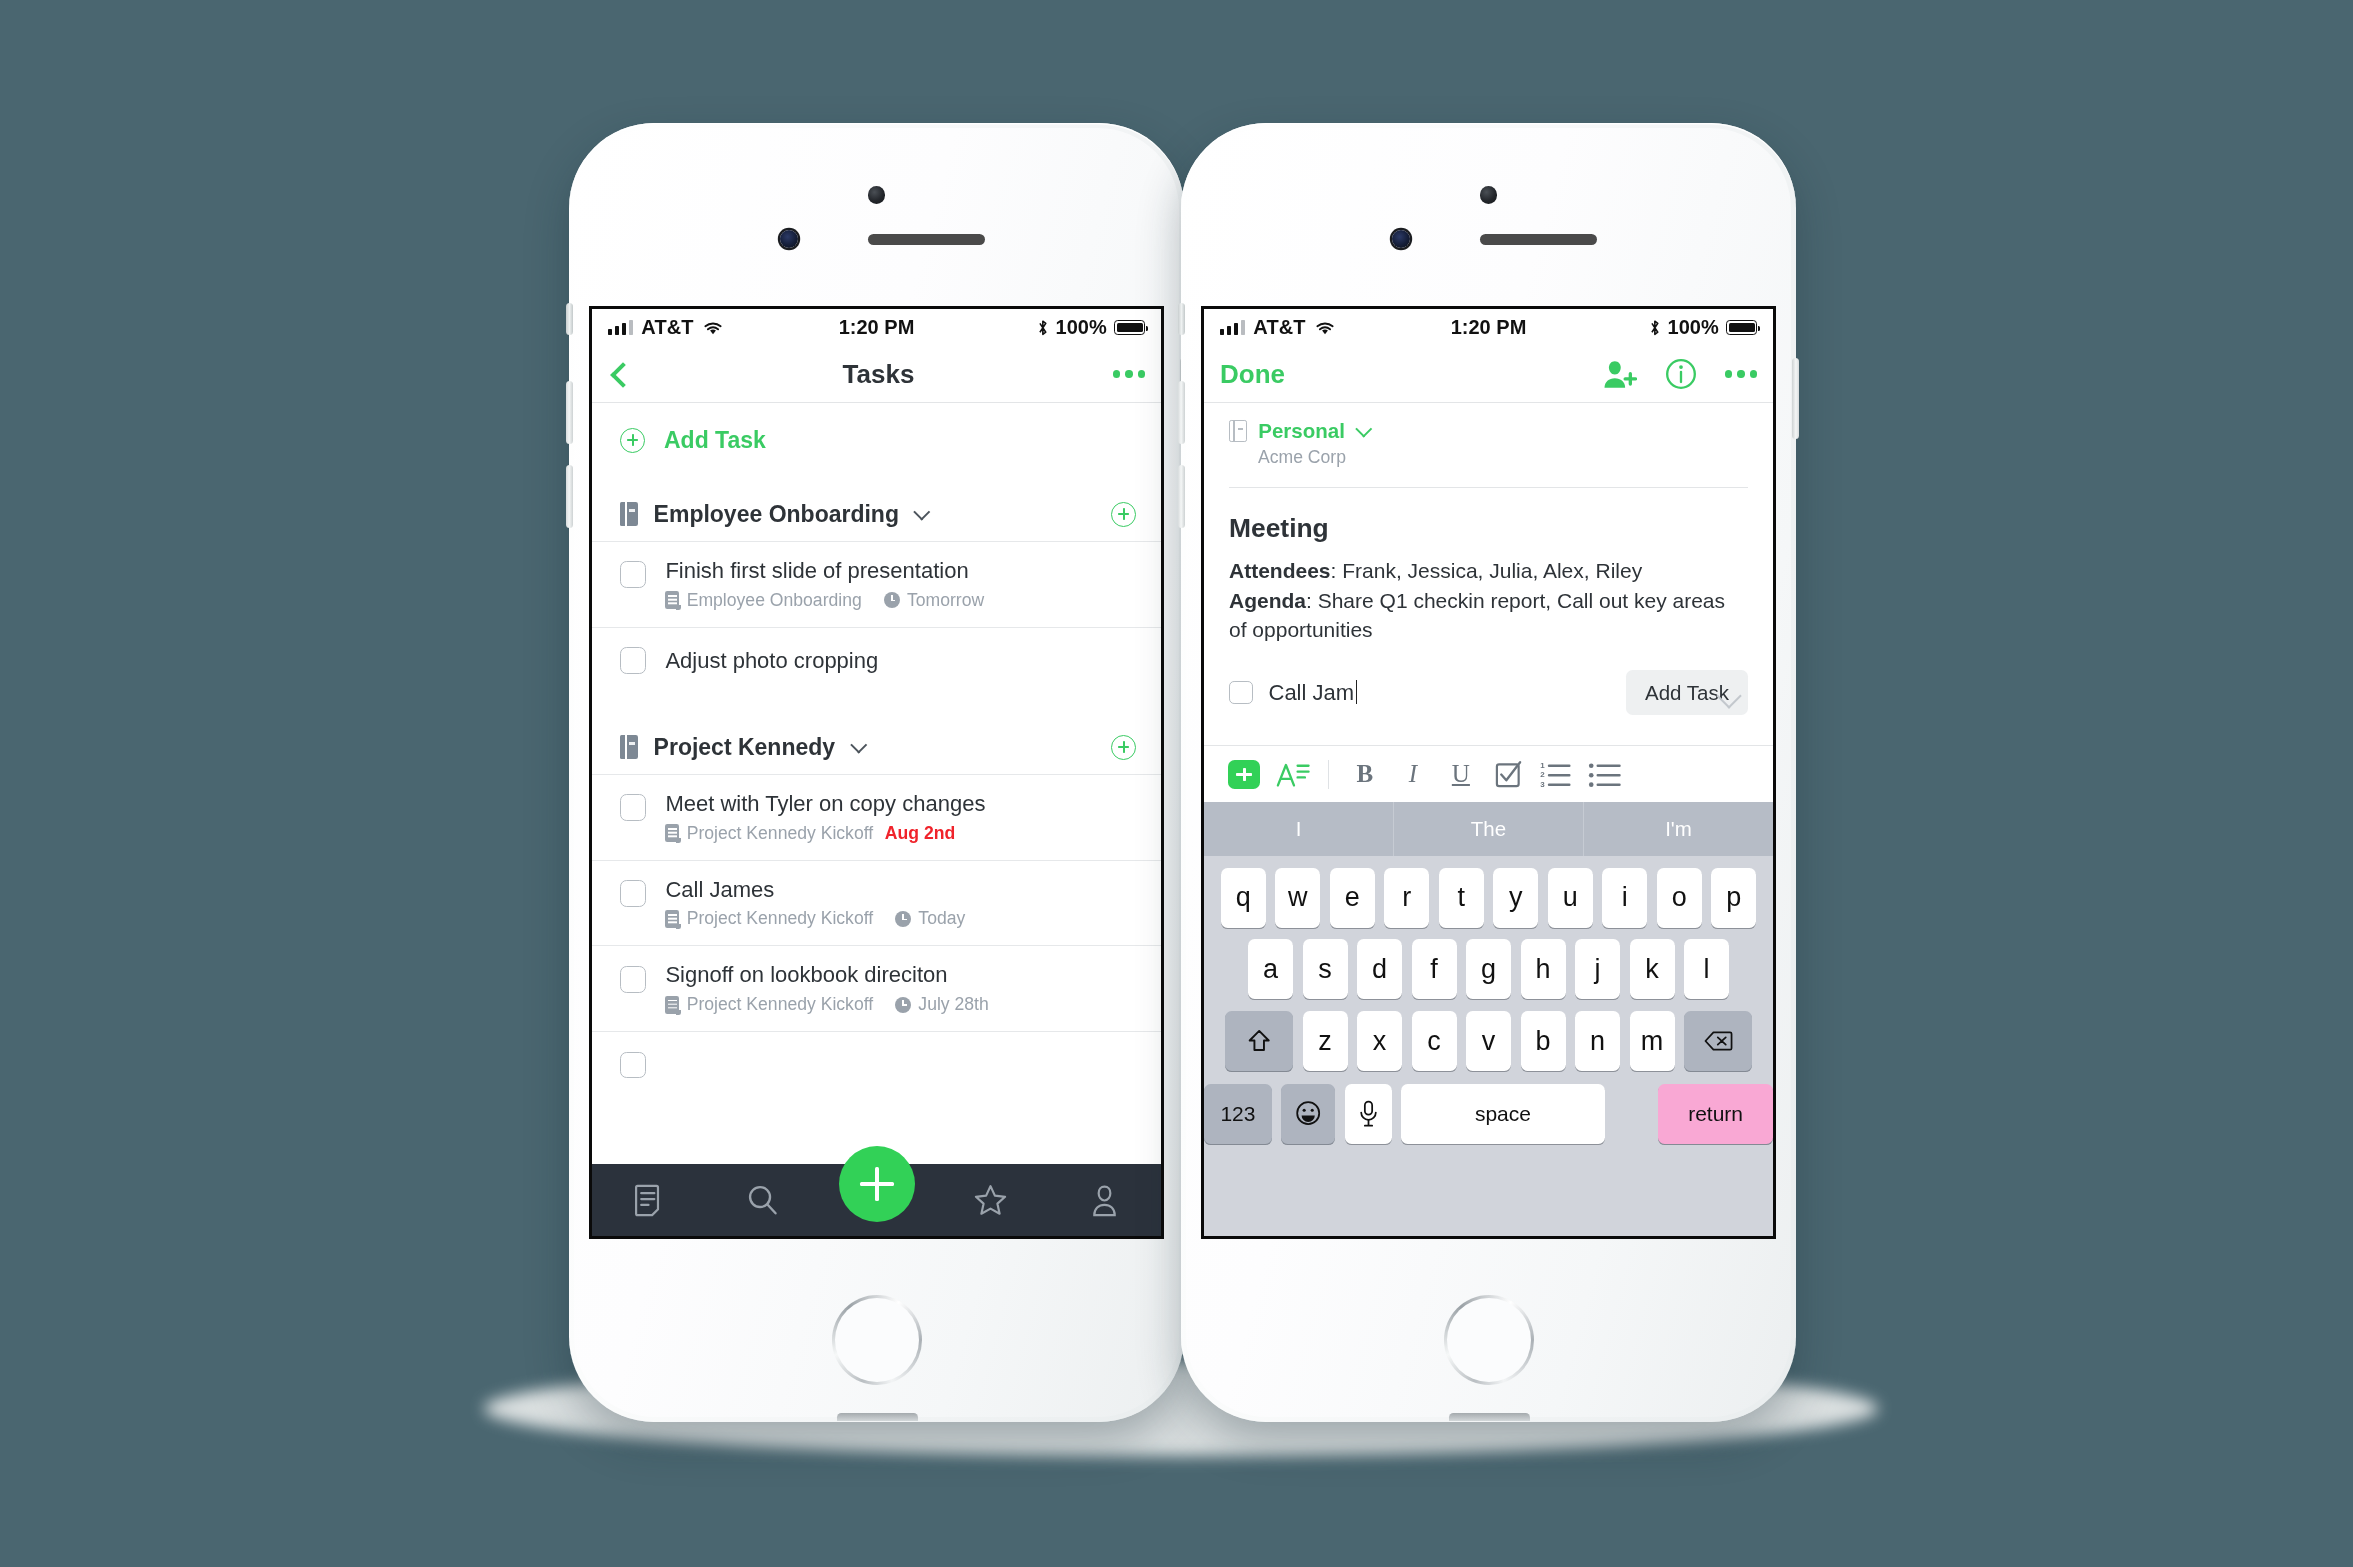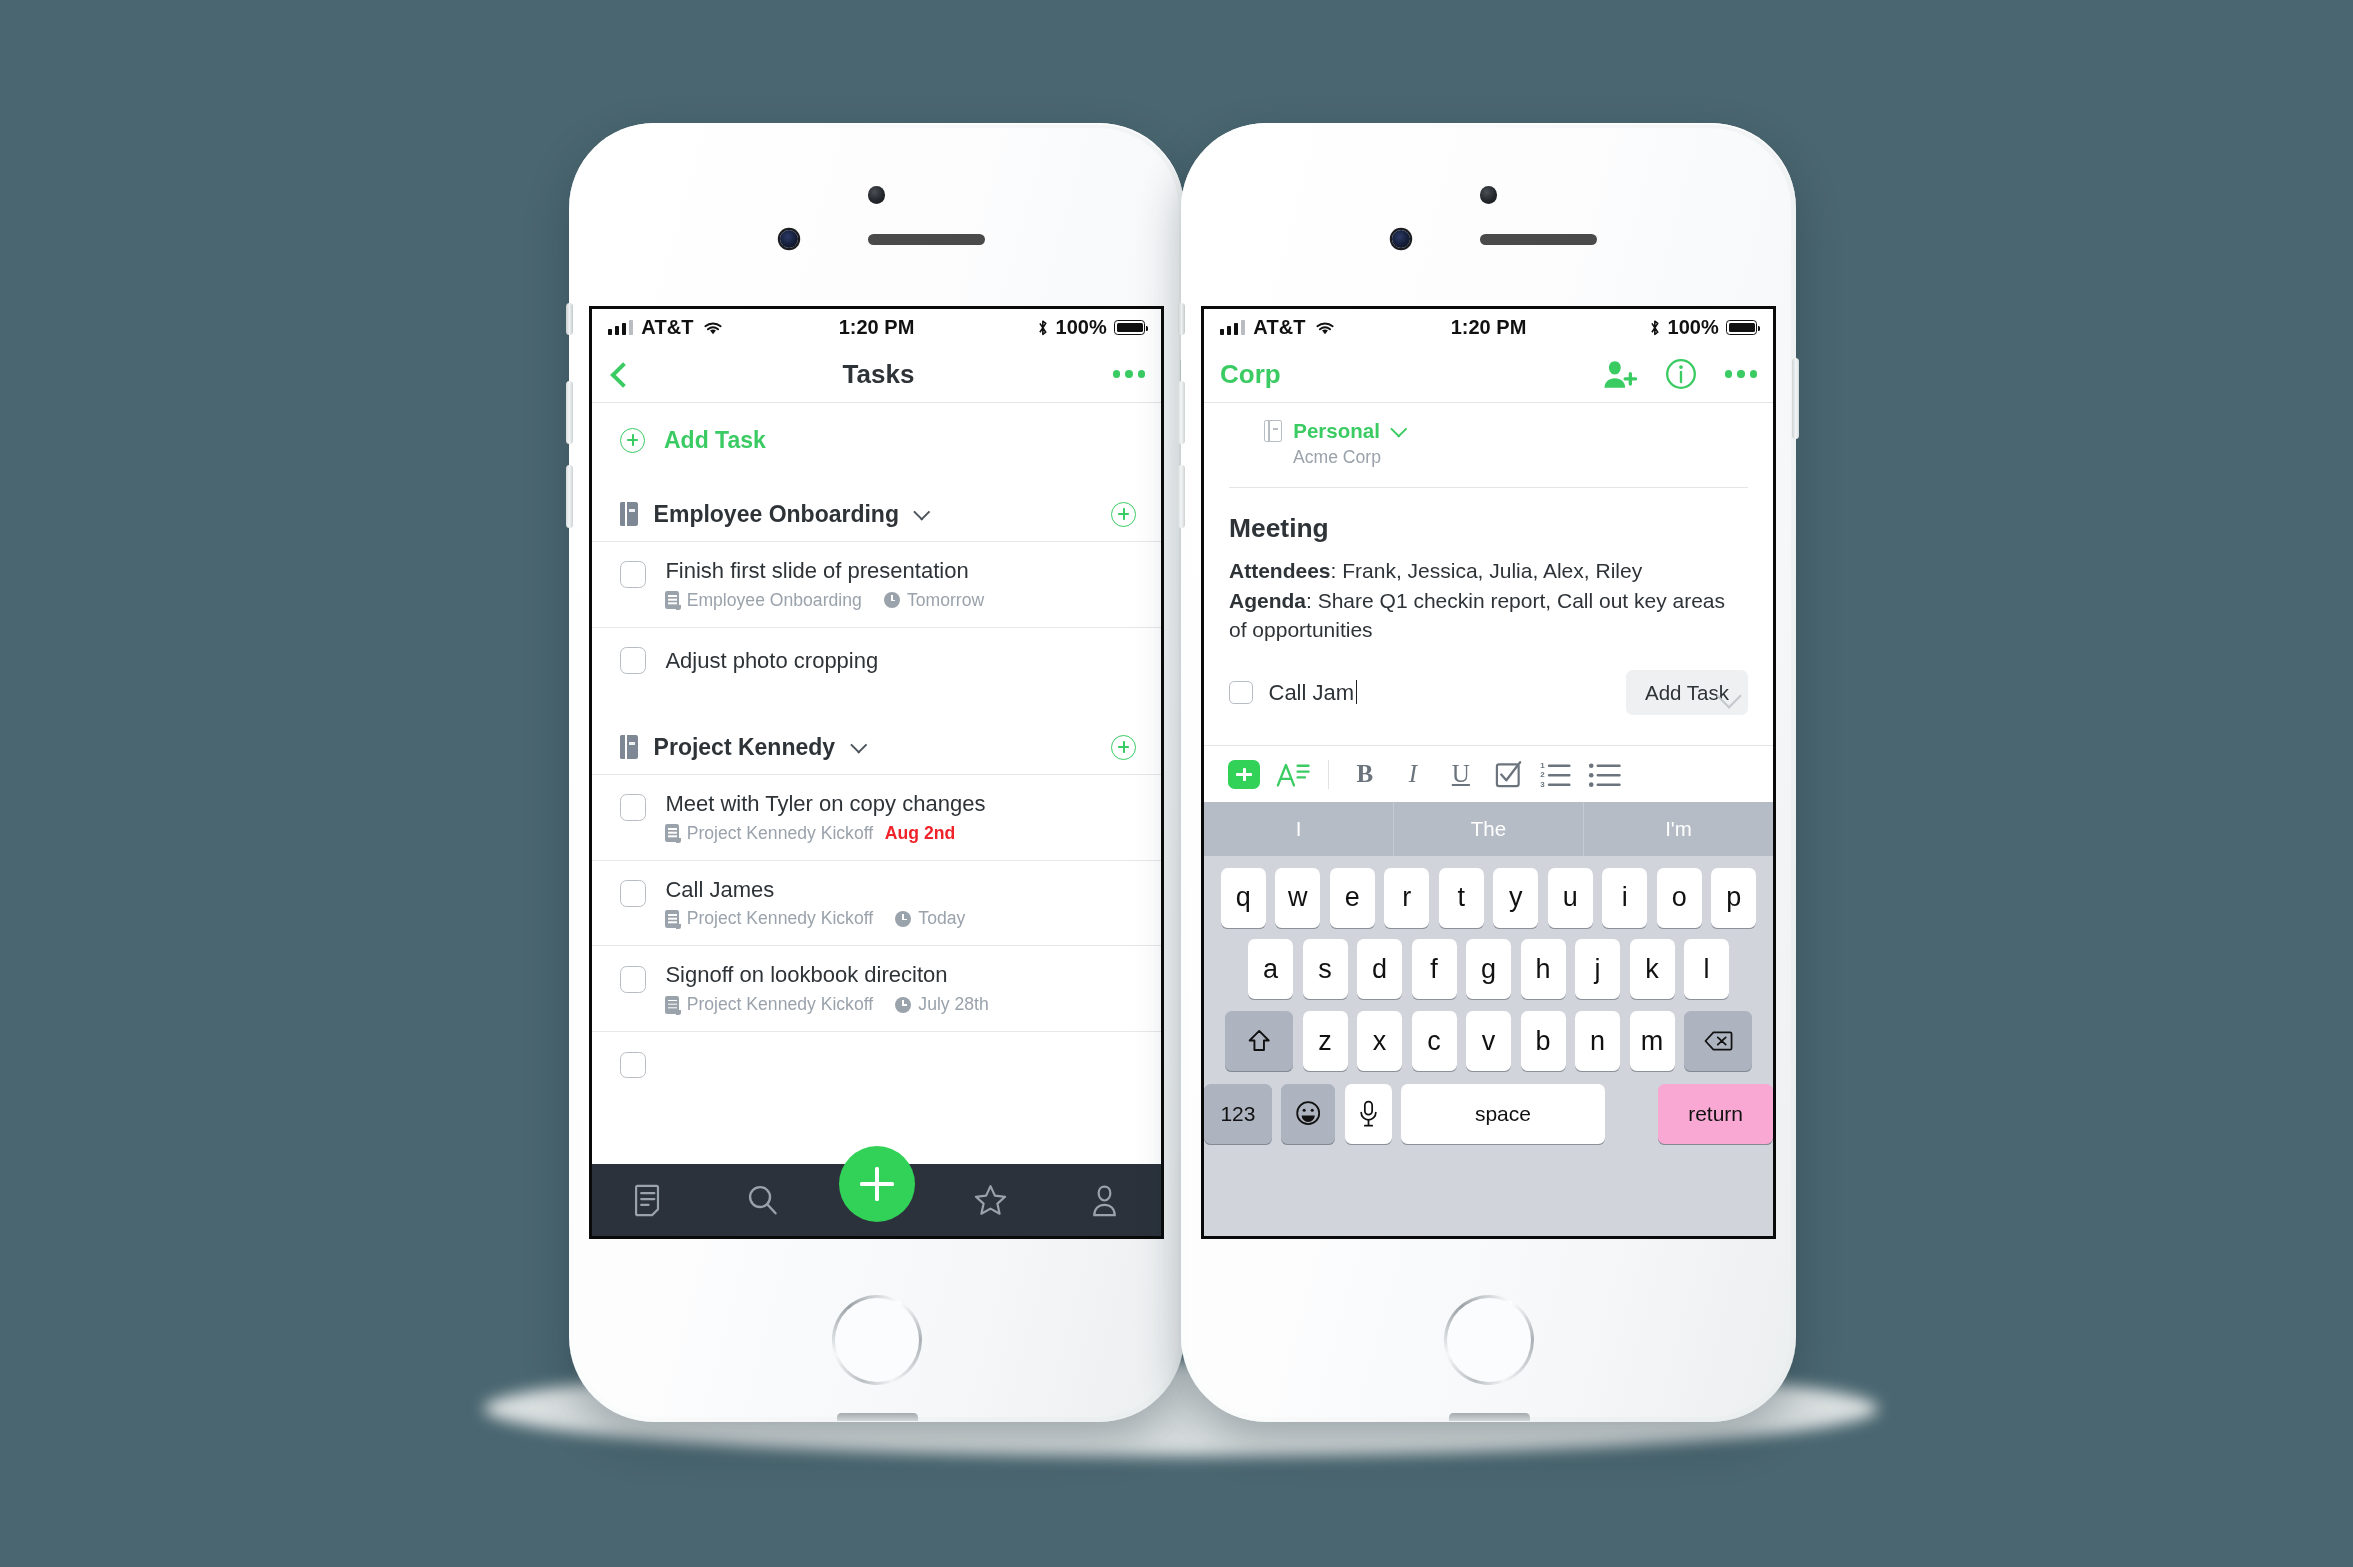--- a/index.html
+++ b/index.html
@@ -220,21 +220,21 @@
   .fab {
     position:absolute; left:50%; margin-left:-38px; top:-17.6px;
     width:76px; height:76px; border-radius:50%; background:#32D157;
     display:flex; align-items:center; justify-content:center;
   }
   .fab::before, .fab::after{ content:''; position:absolute; background:#fff; border-radius:1.5px; }
   .fab::before{ width:34px; height:4px; }
   .fab::after{ width:4px; height:34px; }
 
   
-  .note-head { padding: 16px 25px 0 25px; margin-left: 35px; }
+  .note-head { padding: 16px 25px 0 25px; }
   .nb-row { display:flex; align-items:center; gap:11.7px; }
   .nb-icon { width:17.6px; height:22px; border:1.8px solid #b7bdc3; border-radius:2.2px; position:relative; flex:none; }
   .nb-icon::before{ content:''; position:absolute; left:2.9px; top:0; bottom:0; width:1.8px; background:#b7bdc3; }
   .nb-icon::after{ content:''; position:absolute; right:2.2px; top:7.3px; width:5.1px; height:1.8px; background:#b7bdc3;}
   .nb-name { font-size:20.5px; font-weight:700; color:#3ACB63; }
   .chev-dn.green::before{ border-right-color:#3ACB63; border-bottom-color:#3ACB63; }
   .nb-sub { font-size:17.6px; color:#9aa2ab; margin: 4.4px 0 0 29px; }
   .note-divider { height:0.7px; background:#e3e5e7; margin: 19px 25px 0 25px; }
 
   .note-body { padding: 25px 25px 0 25px; }
@@ -524,21 +524,21 @@
               <path d="M4 6l8 12-4 3V3l4 3-8 12" stroke="#111" stroke-width="2.2" fill="none" stroke-linejoin="round"></path>
             </svg>
             <span>100%</span>
             <span class="batt">
                 <i></i>
               </span>
           </div>
         </div>
 
         <div class="navbar">
-          <div class="done-lbl">Corp</div>
+          <div class="done-lbl">Done</div>
           <div class="nav-actions">
             <svg width="34" height="31" viewBox="0 0 46 42">
               <path d="M16 3c5 0 8 4 8 8.5S21 21 16 21 8 16 8 11.5 11 3 16 3z" fill="#3ACB63"></path>
               <path d="M2 39c0-8 6-13 14-13s14 5 14 13z" fill="#3ACB63"></path>
               <path d="M37 20v14M30 27h14" stroke="#3ACB63" stroke-width="4.5" stroke-linecap="round"></path>
             </svg>
             <svg width="32" height="32" viewBox="0 0 44 44">
               <circle cx="22" cy="22" r="19" stroke="#3ACB63" stroke-width="3.2" fill="none"></circle>
               <circle cx="22" cy="12.5" r="2.6" fill="#3ACB63"></circle>
               <path d="M22 19v14" stroke="#3ACB63" stroke-width="3.2" stroke-linecap="round"></path>

